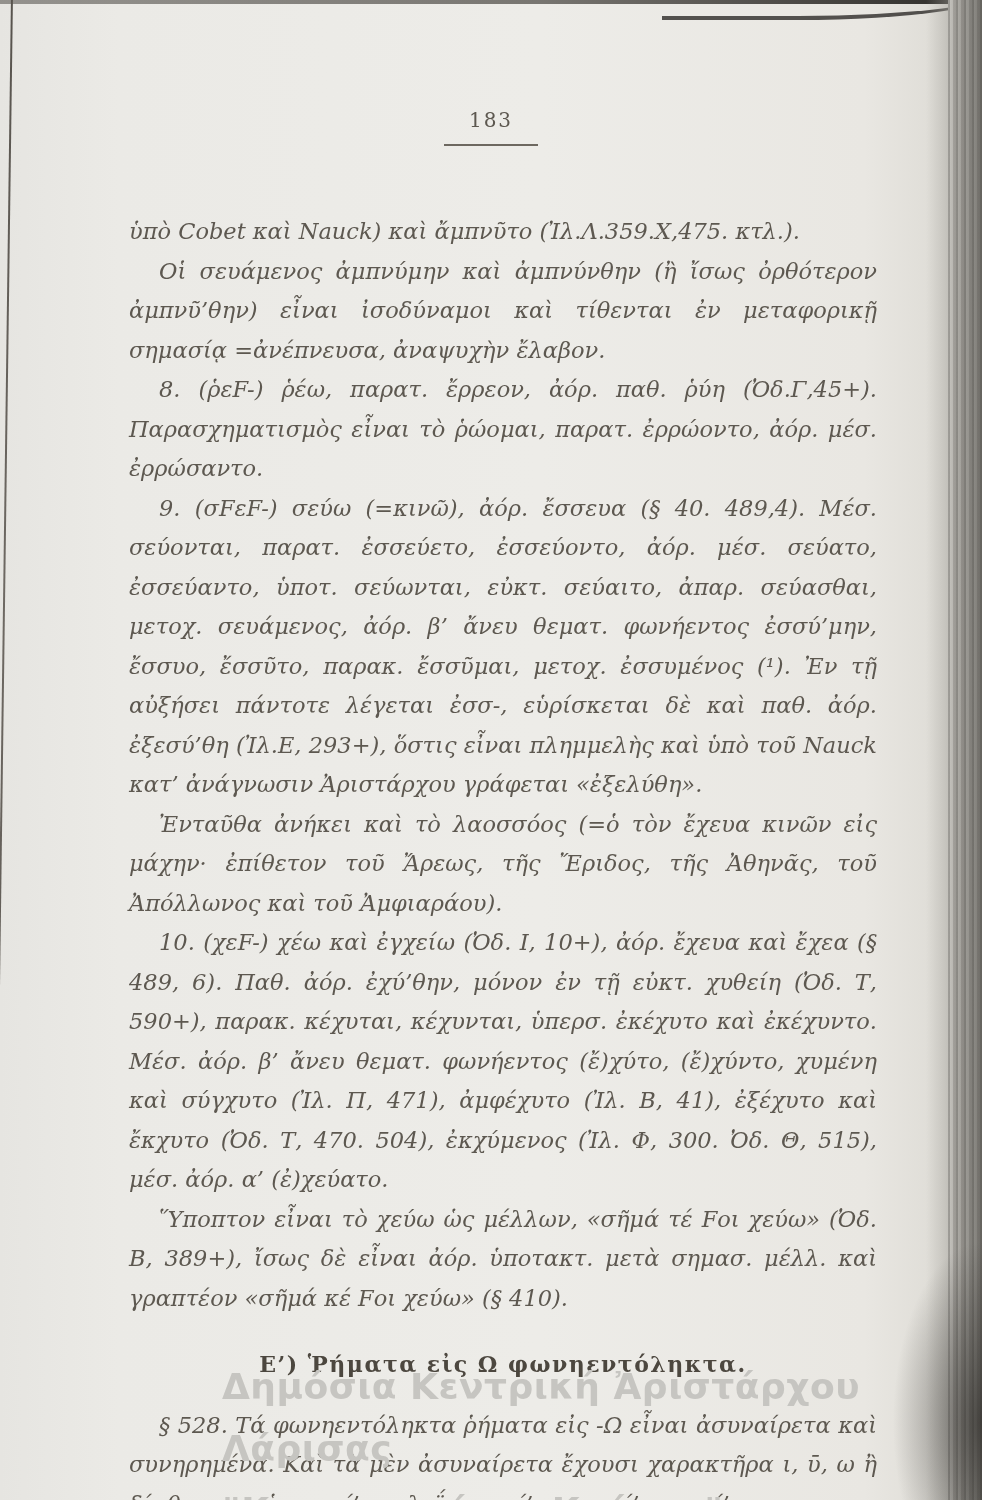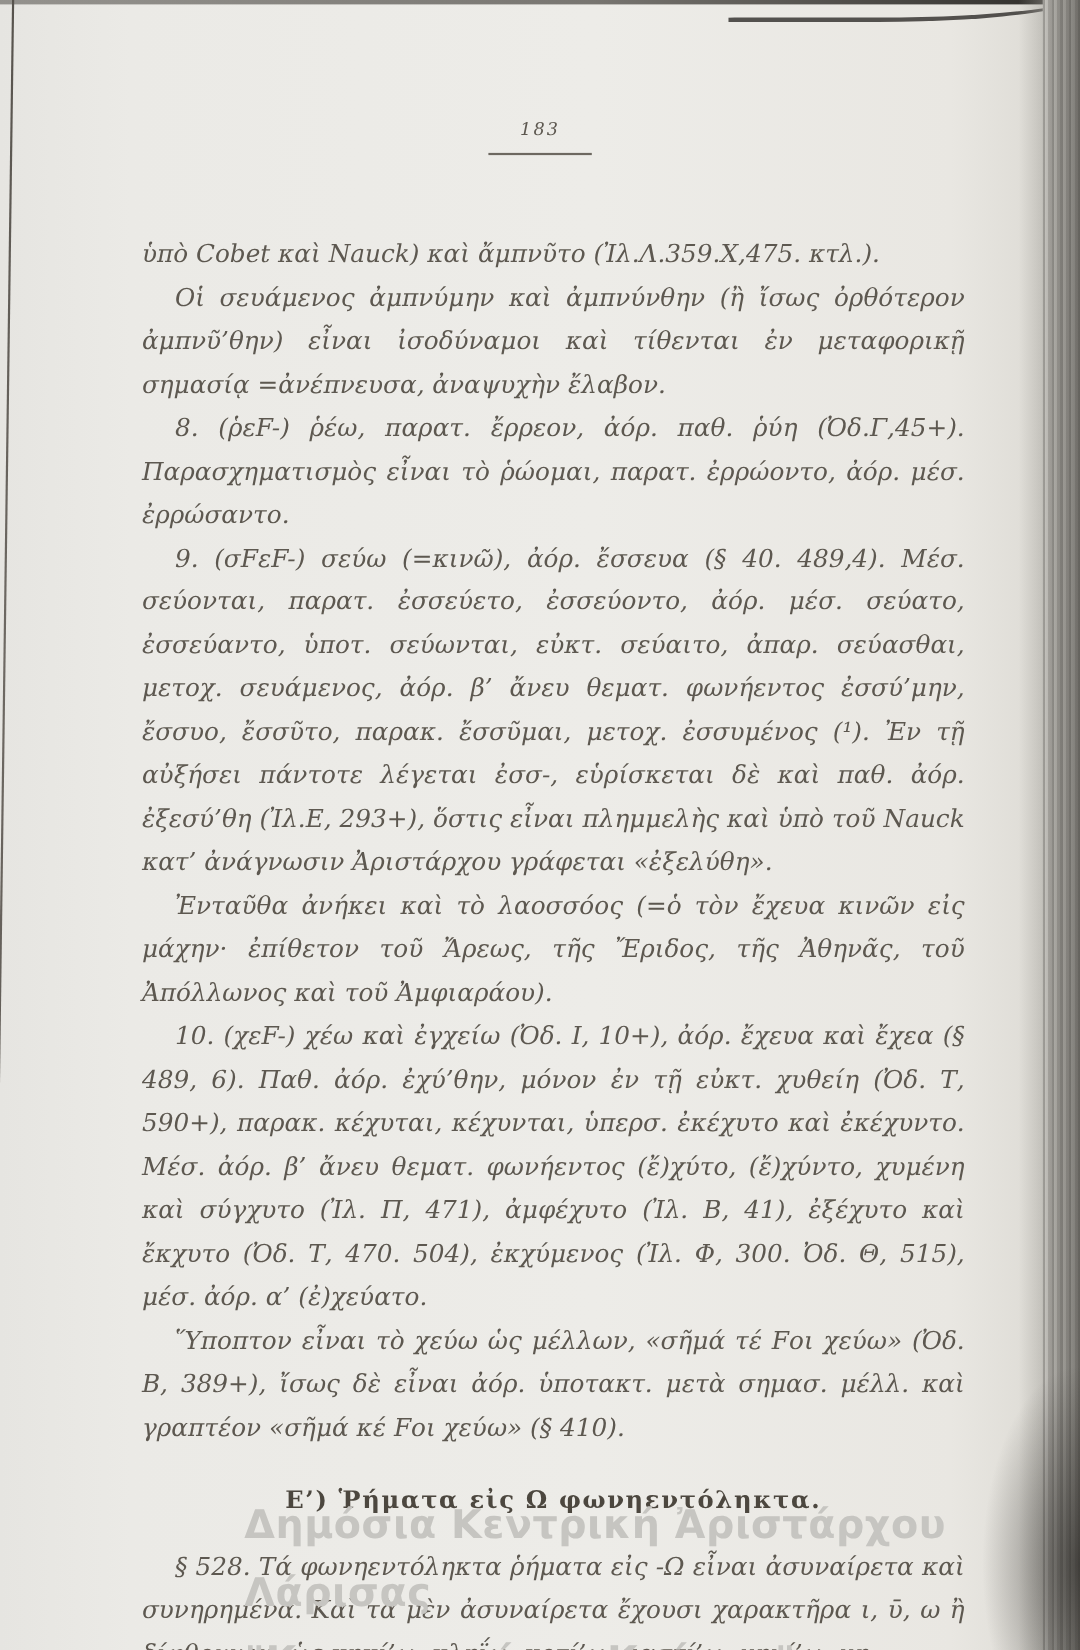--- a/index.html
+++ b/index.html
@@ -35,21 +35,21 @@
     position:absolute;top:0;right:30px;width:26px;height:100%;
     background:linear-gradient(90deg,rgba(190,188,182,0) 0%,rgba(160,158,152,.5) 100%);
   }
   .corner-shadow{
     position:absolute;right:0;bottom:0;width:90px;height:260px;
     background:radial-gradient(ellipse at 100% 70%,rgba(38,36,33,.6) 0%,rgba(38,36,33,0) 70%);
   }
   
   .page-header{position:absolute;top:108px;left:0;width:100%;text-align:center;}
   .page-number{
-    font-size:16px;color:#5d5850;letter-spacing:2px;font-style:italic;
+    font-size:20px;color:#5d5850;letter-spacing:2px;
   }
   .page-number-rule{
     width:94px;height:2px;margin:12px auto 0 auto;
     background:#6d6860;
   }
   
   .text-column{
     position:absolute;left:129px;top:212px;width:748px;
     color:#5d5850;
     font-size:22.5px;line-height:39.5px;

